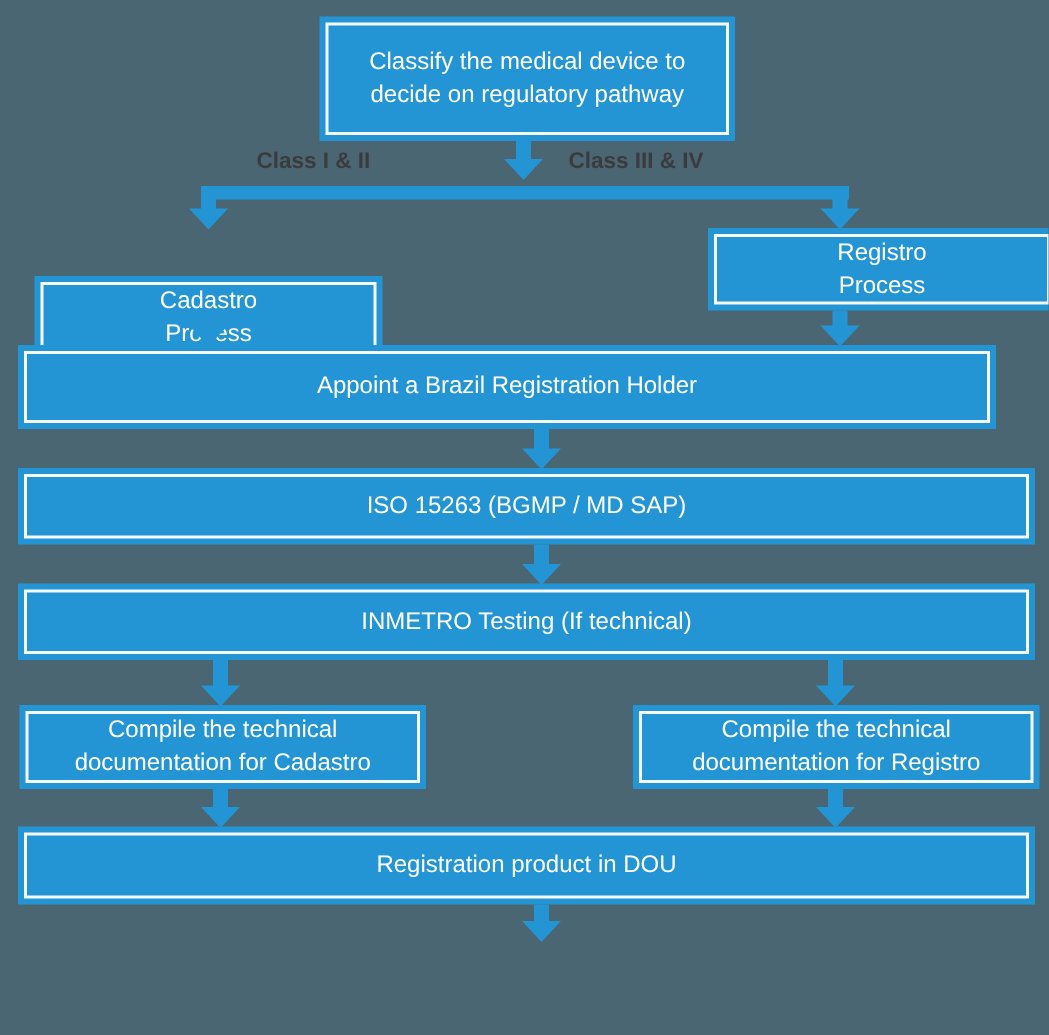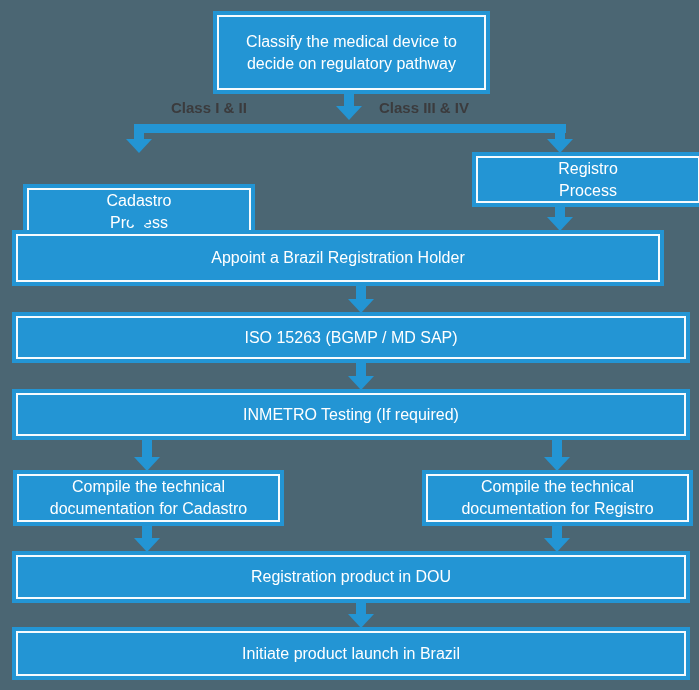--- a/index.html
+++ b/index.html
@@ -154,21 +154,21 @@
     <div class="head c-ai-head"></div>
   </div>
 
   <div class="node n-iso">ISO 15263 (BGMP / MD SAP)</div>
 
   <div>
     <div class="stem c-ii-stem"></div>
     <div class="head c-ii-head"></div>
   </div>
 
-  <div class="node n-inmetro">INMETRO Testing (If required)</div>
+  <div class="node n-inmetro">INMETRO Testing (If technical)</div>
 
   <div>
     <div class="stem c-icl-stem"></div>
     <div class="head c-icl-head"></div>
   </div>
   <div>
     <div class="stem c-icr-stem"></div>
     <div class="head c-icr-head"></div>
   </div>
 
@@ -186,15 +186,14 @@
     <div class="head c-cdr-head"></div>
   </div>
 
   <div class="node n-dou">Registration product in DOU</div>
 
   <div>
     <div class="stem c-di-stem"></div>
     <div class="head c-di-head"></div>
   </div>
 
-  <div class="node n-initiate">Initiate product launch in Brazil</div>
 
 </div>
 
 </body></html>

